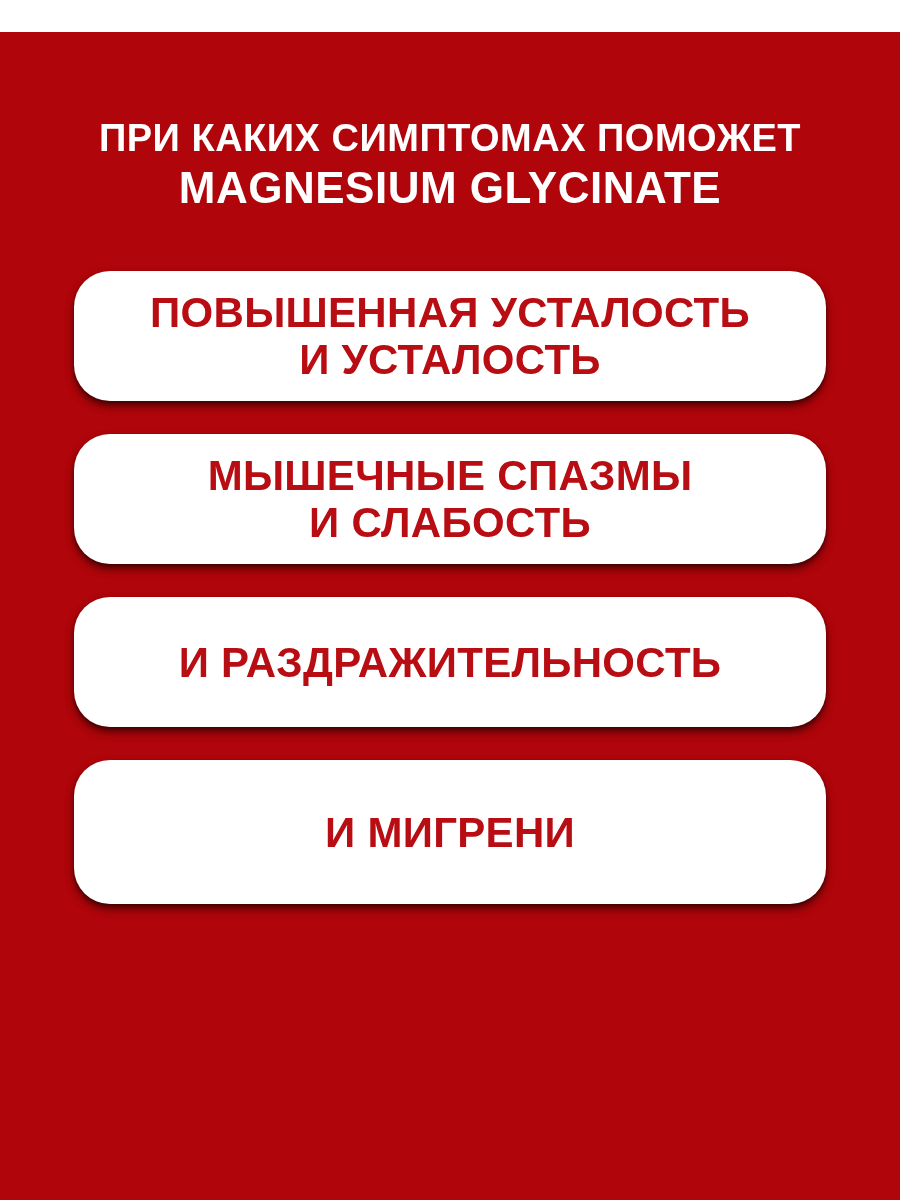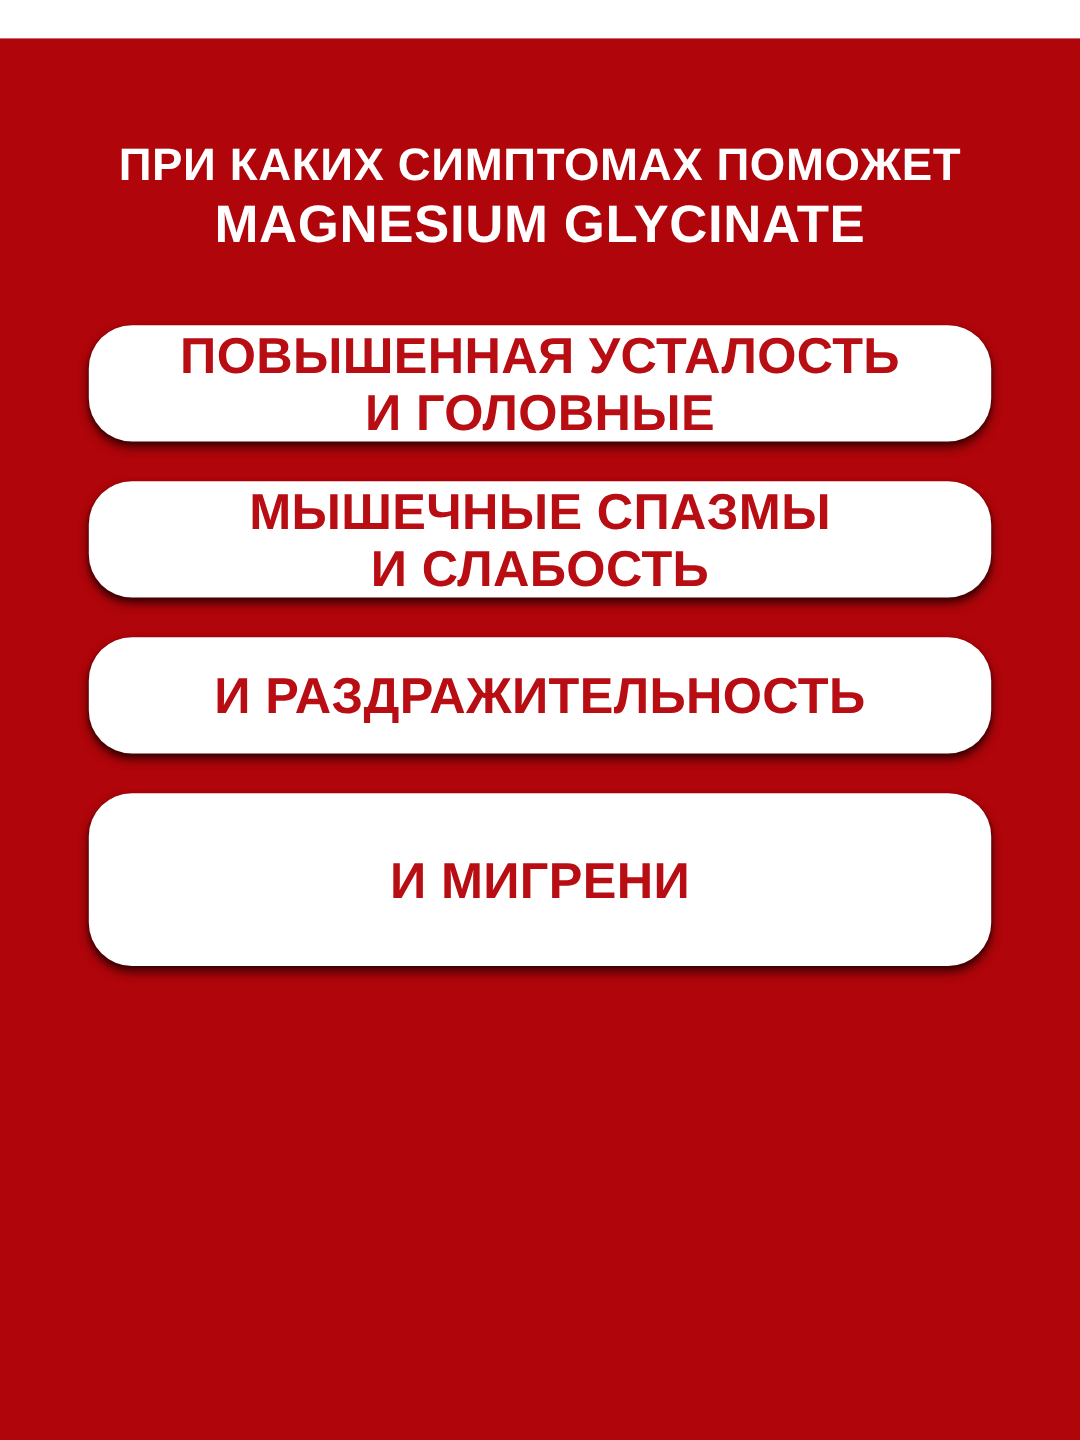--- a/index.html
+++ b/index.html
@@ -40,21 +40,21 @@
   .cards {
     margin-top: 57px;
     display: flex;
     flex-direction: column;
     align-items: center;
     gap: 33px;
   }
   .card {
     box-sizing: border-box;
     width: 752px;
-    height: 97px;
+    height: 130px;
     background: var(--card-bg, #FFFFFF);
     border-radius: 36px;
     box-shadow: 0 5px 8px rgba(43, 0, 2, 0.70), 0 2px 3px rgba(43, 0, 2, 0.45);
     display: flex;
     flex-direction: column;
     justify-content: center;
     align-items: center;
     text-align: center;
   }
   .card:last-child {
@@ -76,21 +76,21 @@
 
   <header class="title">
     <div class="title-line1">ПРИ КАКИХ СИМПТОМАХ ПОМОЖЕТ</div>
     <div class="title-line2">MAGNESIUM GLYCINATE</div>
   </header>
 
   <main class="cards">
 
     <div class="card">
       <span class="card-line">ПОВЫШЕННАЯ УСТАЛОСТЬ</span>
-      <span class="card-line">И ГОЛОВНЫЕ</span>
+      <span class="card-line">И УСТАЛОСТЬ</span>
     </div>
 
 
     <div class="card">
       <span class="card-line">МЫШЕЧНЫЕ СПАЗМЫ</span>
       <span class="card-line">И СЛАБОСТЬ</span>
     </div>
 
     <div class="card">
       <span class="card-line">И РАЗДРАЖИТЕЛЬНОСТЬ</span>

